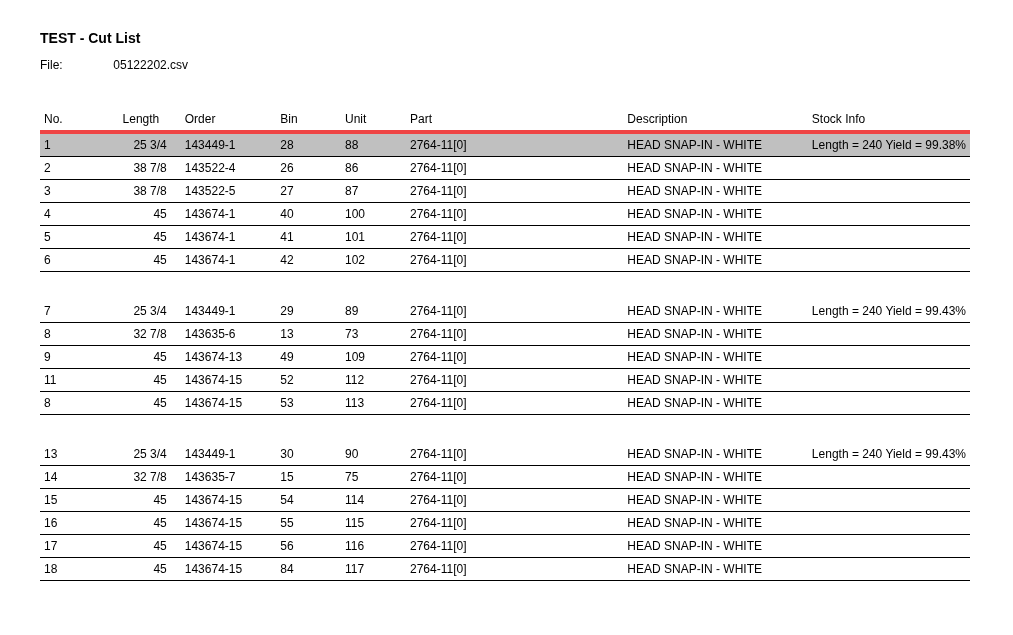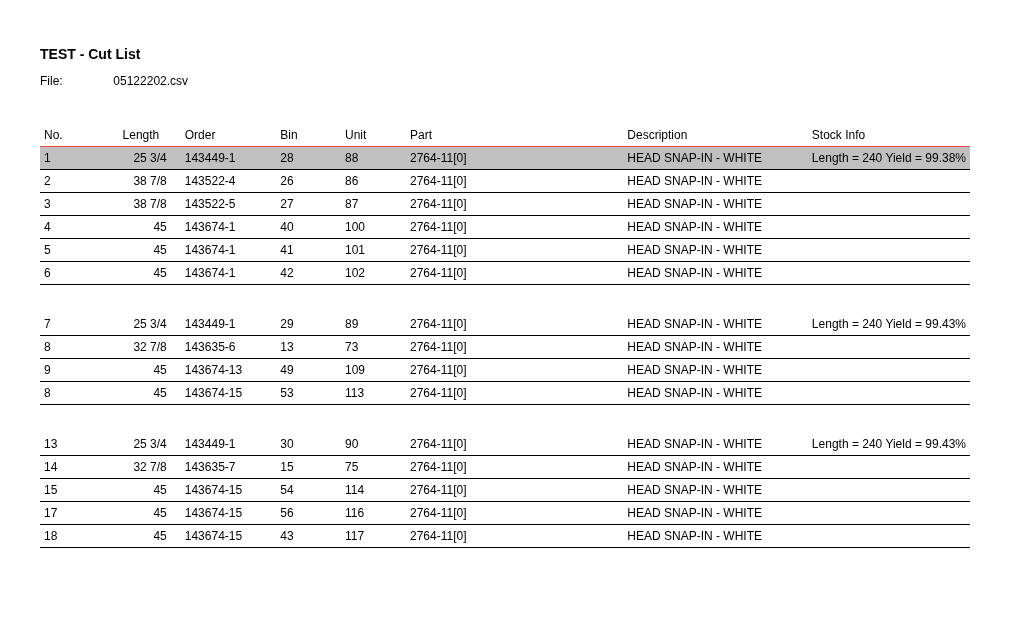--- a/index.html
+++ b/index.html
@@ -9,41 +9,40 @@
     background: #fff;
     margin: 0;
     padding: 30px 40px;
     width: 1013px;
     box-sizing: border-box;
   }
   .title {
     font-size: 14px;
     font-weight: bold;
     margin-bottom: 12px;
-    margin-top: 16px;
   }
   .meta {
     margin-bottom: 4px;
   }
   .meta-label {
     display: inline-block;
     width: 70px;
   }
   .meta-block {
     margin-bottom: 36px;
   }
   table {
     border-collapse: collapse;
     width: 930px;
   }
   th {
     text-align: left;
     font-weight: normal;
     padding: 4px 4px;
-    border-bottom: 1px solid #ef4444;
+    border-bottom: 4px solid #ef4444;
   }
   td {
     padding: 4px 4px;
     border-bottom: 1px solid #000;
     white-space: nowrap;
   }
   tr.selected td {
     background: #c0c0c0;
   }
   tr.spacer td {
@@ -175,20 +174,30 @@
         <td class="col-no">9</td>
         <td class="col-len">45</td>
         <td class="col-order">143674-13</td>
         <td class="col-bin">49</td>
         <td class="col-unit">109</td>
         <td class="col-part">2764-11[0]</td>
         <td class="col-desc">HEAD SNAP-IN - WHITE</td>
         <td class="col-stock"></td>
       </tr>
       <tr>
+        <td class="col-no">11</td>
+        <td class="col-len">45</td>
+        <td class="col-order">143674-15</td>
+        <td class="col-bin">52</td>
+        <td class="col-unit">112</td>
+        <td class="col-part">2764-11[0]</td>
+        <td class="col-desc">HEAD SNAP-IN - WHITE</td>
+        <td class="col-stock"></td>
+      </tr>
+      <tr>
         <td class="col-no">8</td>
         <td class="col-len">45</td>
         <td class="col-order">143674-15</td>
         <td class="col-bin">53</td>
         <td class="col-unit">113</td>
         <td class="col-part">2764-11[0]</td>
         <td class="col-desc">HEAD SNAP-IN - WHITE</td>
         <td class="col-stock"></td>
       </tr>
       <tr class="spacer">
@@ -218,33 +227,43 @@
         <td class="col-no">15</td>
         <td class="col-len">45</td>
         <td class="col-order">143674-15</td>
         <td class="col-bin">54</td>
         <td class="col-unit">114</td>
         <td class="col-part">2764-11[0]</td>
         <td class="col-desc">HEAD SNAP-IN - WHITE</td>
         <td class="col-stock"></td>
       </tr>
       <tr>
+        <td class="col-no">16</td>
+        <td class="col-len">45</td>
+        <td class="col-order">143674-15</td>
+        <td class="col-bin">55</td>
+        <td class="col-unit">115</td>
+        <td class="col-part">2764-11[0]</td>
+        <td class="col-desc">HEAD SNAP-IN - WHITE</td>
+        <td class="col-stock"></td>
+      </tr>
+      <tr>
         <td class="col-no">17</td>
         <td class="col-len">45</td>
         <td class="col-order">143674-15</td>
         <td class="col-bin">56</td>
         <td class="col-unit">116</td>
         <td class="col-part">2764-11[0]</td>
         <td class="col-desc">HEAD SNAP-IN - WHITE</td>
         <td class="col-stock"></td>
       </tr>
       <tr>
         <td class="col-no">18</td>
         <td class="col-len">45</td>
         <td class="col-order">143674-15</td>
-        <td class="col-bin">43</td>
+        <td class="col-bin">84</td>
         <td class="col-unit">117</td>
         <td class="col-part">2764-11[0]</td>
         <td class="col-desc">HEAD SNAP-IN - WHITE</td>
         <td class="col-stock"></td>
       </tr>
     </tbody>
 </table>
 
 </body></html>

